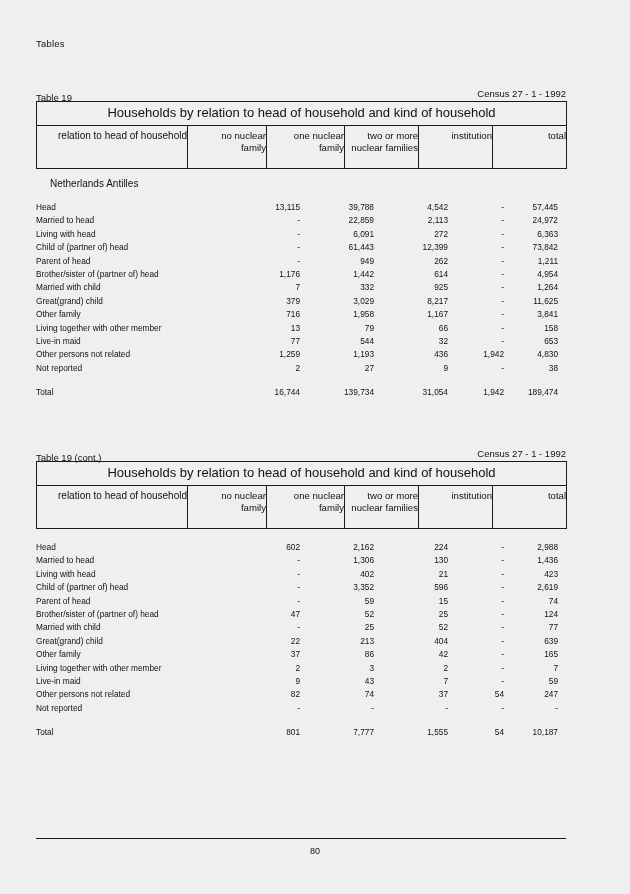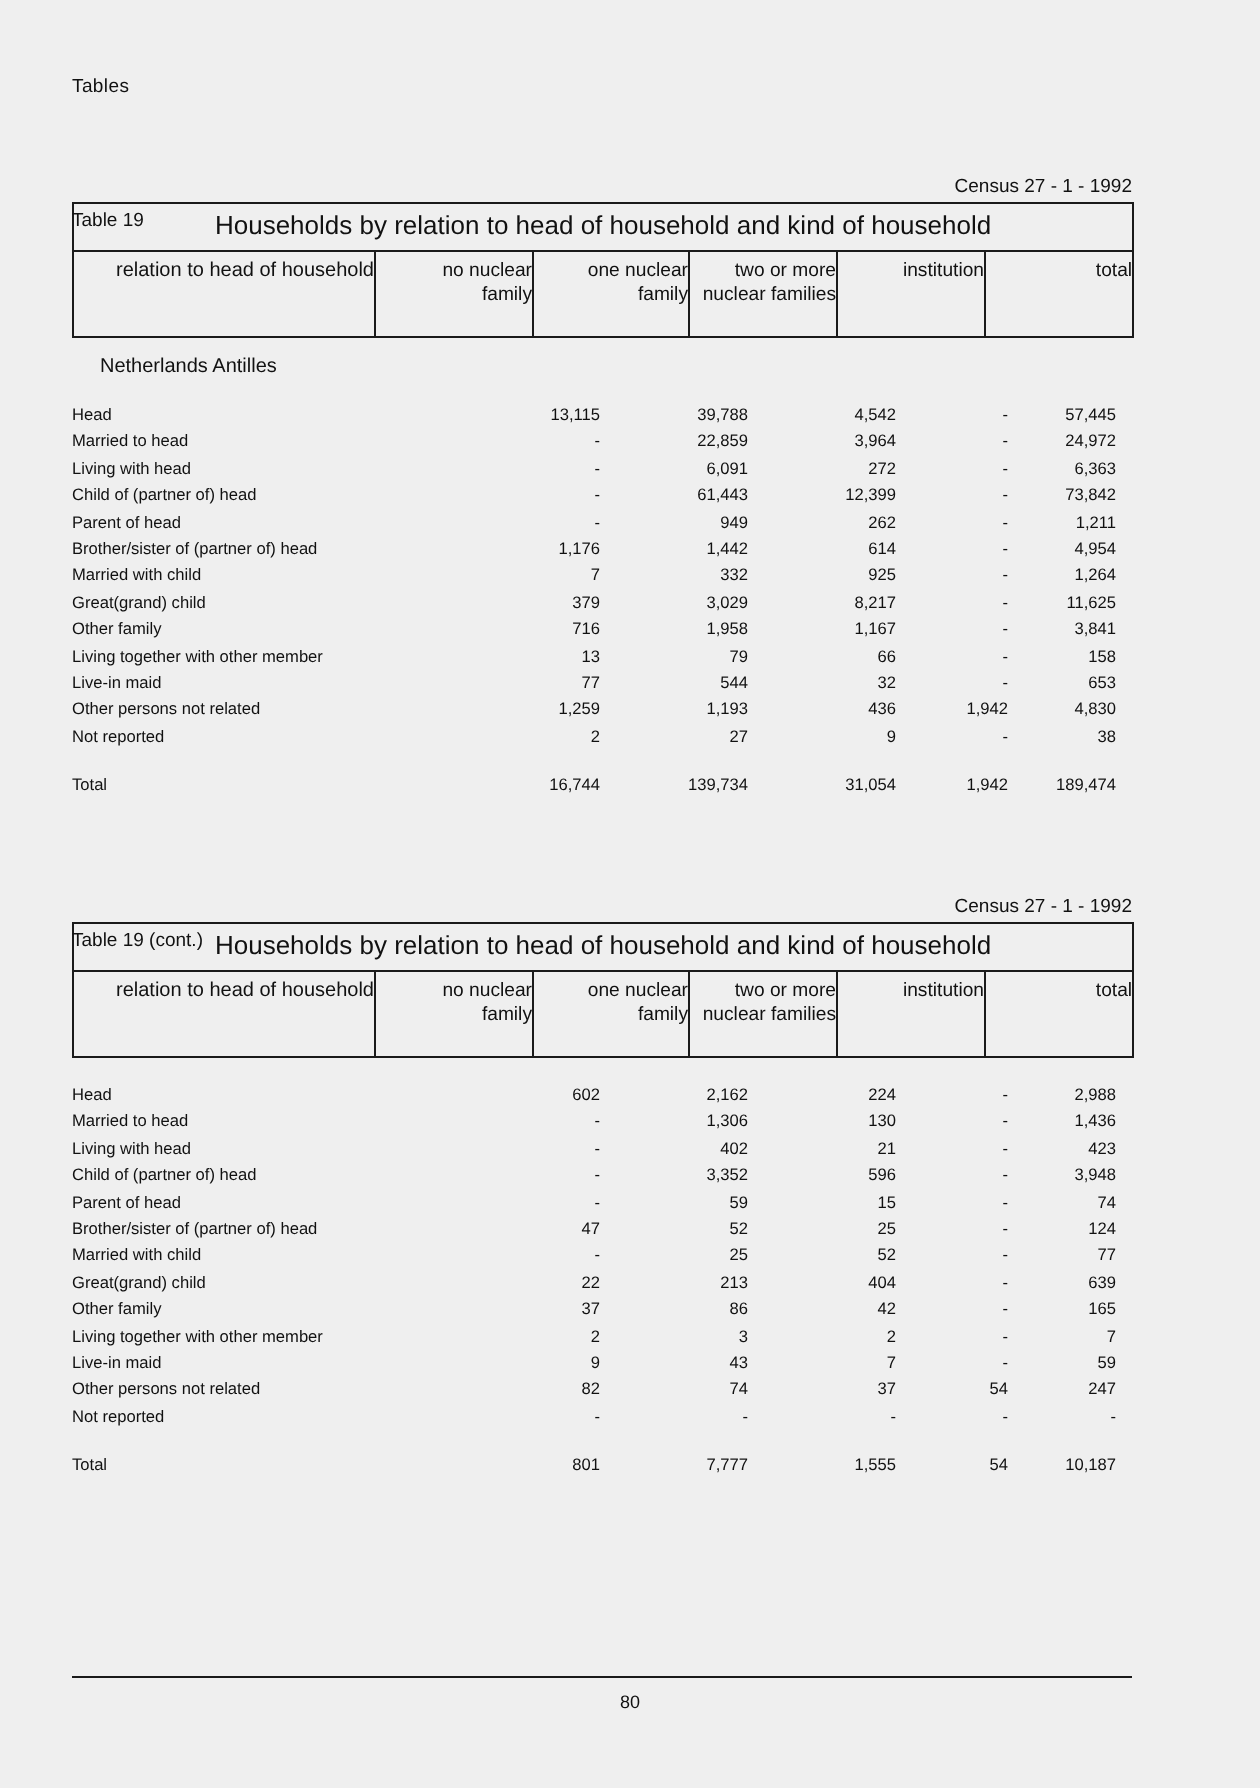--- a/index.html
+++ b/index.html
@@ -34,21 +34,21 @@
   
   .table-block { position: absolute; left: 36px; width: 530px; }
   #block-1 { top: 88px; }
   #block-2 { top: 448px; }
 
   .caption-row {
     position: relative;
     height: 13px;
     font-size: 9.5px;
   }
-  .caption-left  { position: absolute; left: 0; top: 17px; }
+  .caption-left  { position: absolute; left: 0; top: 4px; }
   .caption-right { position: absolute; right: 0; top: 0; white-space: nowrap; }
 
   .grid {
     border: 1px solid #a3a3a3;
     border-collapse: collapse;
     width: 530px;
     table-layout: fixed;
   }
   .grid td {
     border: 1px solid #1a1a1a;
@@ -192,21 +192,21 @@
             <td class="num">13,115</td>
             <td class="num">39,788</td>
             <td class="num">4,542</td>
             <td class="num">-</td>
             <td class="num">57,445</td>
           </tr>
           <tr>
             <td class="lbl">Married to head</td>
             <td class="num">-</td>
             <td class="num">22,859</td>
-            <td class="num">3,964</td>
+            <td class="num">2,113</td>
             <td class="num">-</td>
             <td class="num">24,972</td>
           </tr>
           <tr>
             <td class="lbl">Living with head</td>
             <td class="num">-</td>
             <td class="num">6,091</td>
             <td class="num">272</td>
             <td class="num">-</td>
             <td class="num">6,363</td>
@@ -380,21 +380,21 @@
             <td class="num">21</td>
             <td class="num">-</td>
             <td class="num">423</td>
           </tr>
           <tr>
             <td class="lbl">Child of (partner of) head</td>
             <td class="num">-</td>
             <td class="num">3,352</td>
             <td class="num">596</td>
             <td class="num">-</td>
-            <td class="num">3,948</td>
+            <td class="num">2,619</td>
           </tr>
           <tr>
             <td class="lbl">Parent of head</td>
             <td class="num">-</td>
             <td class="num">59</td>
             <td class="num">15</td>
             <td class="num">-</td>
             <td class="num">74</td>
           </tr>
           <tr>

